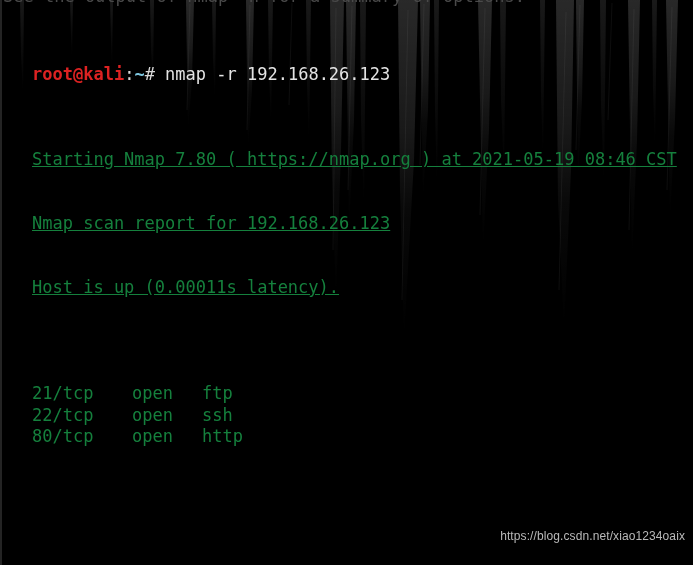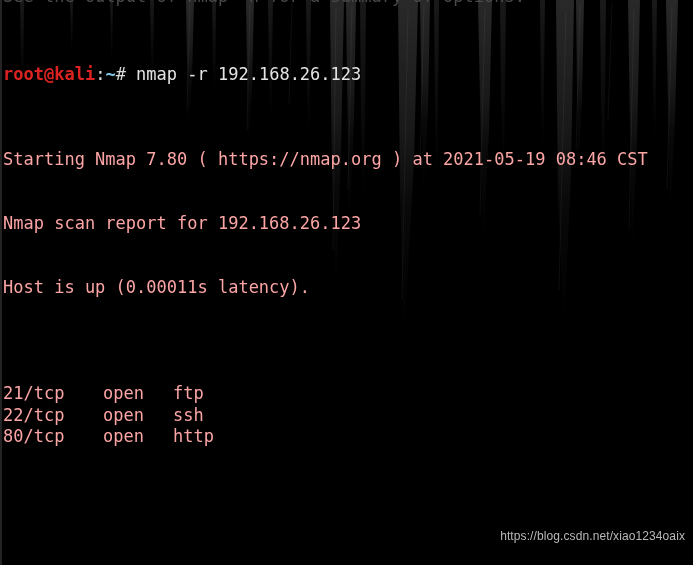--- a/index.html
+++ b/index.html
@@ -55,38 +55,39 @@
     white-space: pre;
     font-family: inherit;
     font-size: inherit;
     line-height: inherit;
   }
 
   .line {
     display: block;
     height: 21.3px;
     white-space: pre;
+    margin-left: 29px;
   }
 
   
   #line-scrollback {
     position: absolute;
     left: 3px;
     top: -14px;
     z-index: 3;
     white-space: pre;
     color: #4a4a4a;
   }
 
   .user-host { color: #dd2222; font-weight: bold; }
   .colon     { color: #d8d8d8; }
   .path      { color: #7ec7e0; font-weight: bold; }
   .hash      { color: #d8d8d8; }
   .cmd       { color: #e4e4e4; }
-  .out       { color: #fca5a5; }
+  .out       { color: #15803d; text-decoration: underline; }
 
   .col-port    { display: inline-block; width: 100px; }
   .col-state   { display: inline-block; width: 70px; }
   .col-service { display: inline-block; }
 
   #watermark {
     position: absolute;
     right: 8px;
     bottom: 18px;
     z-index: 4;

